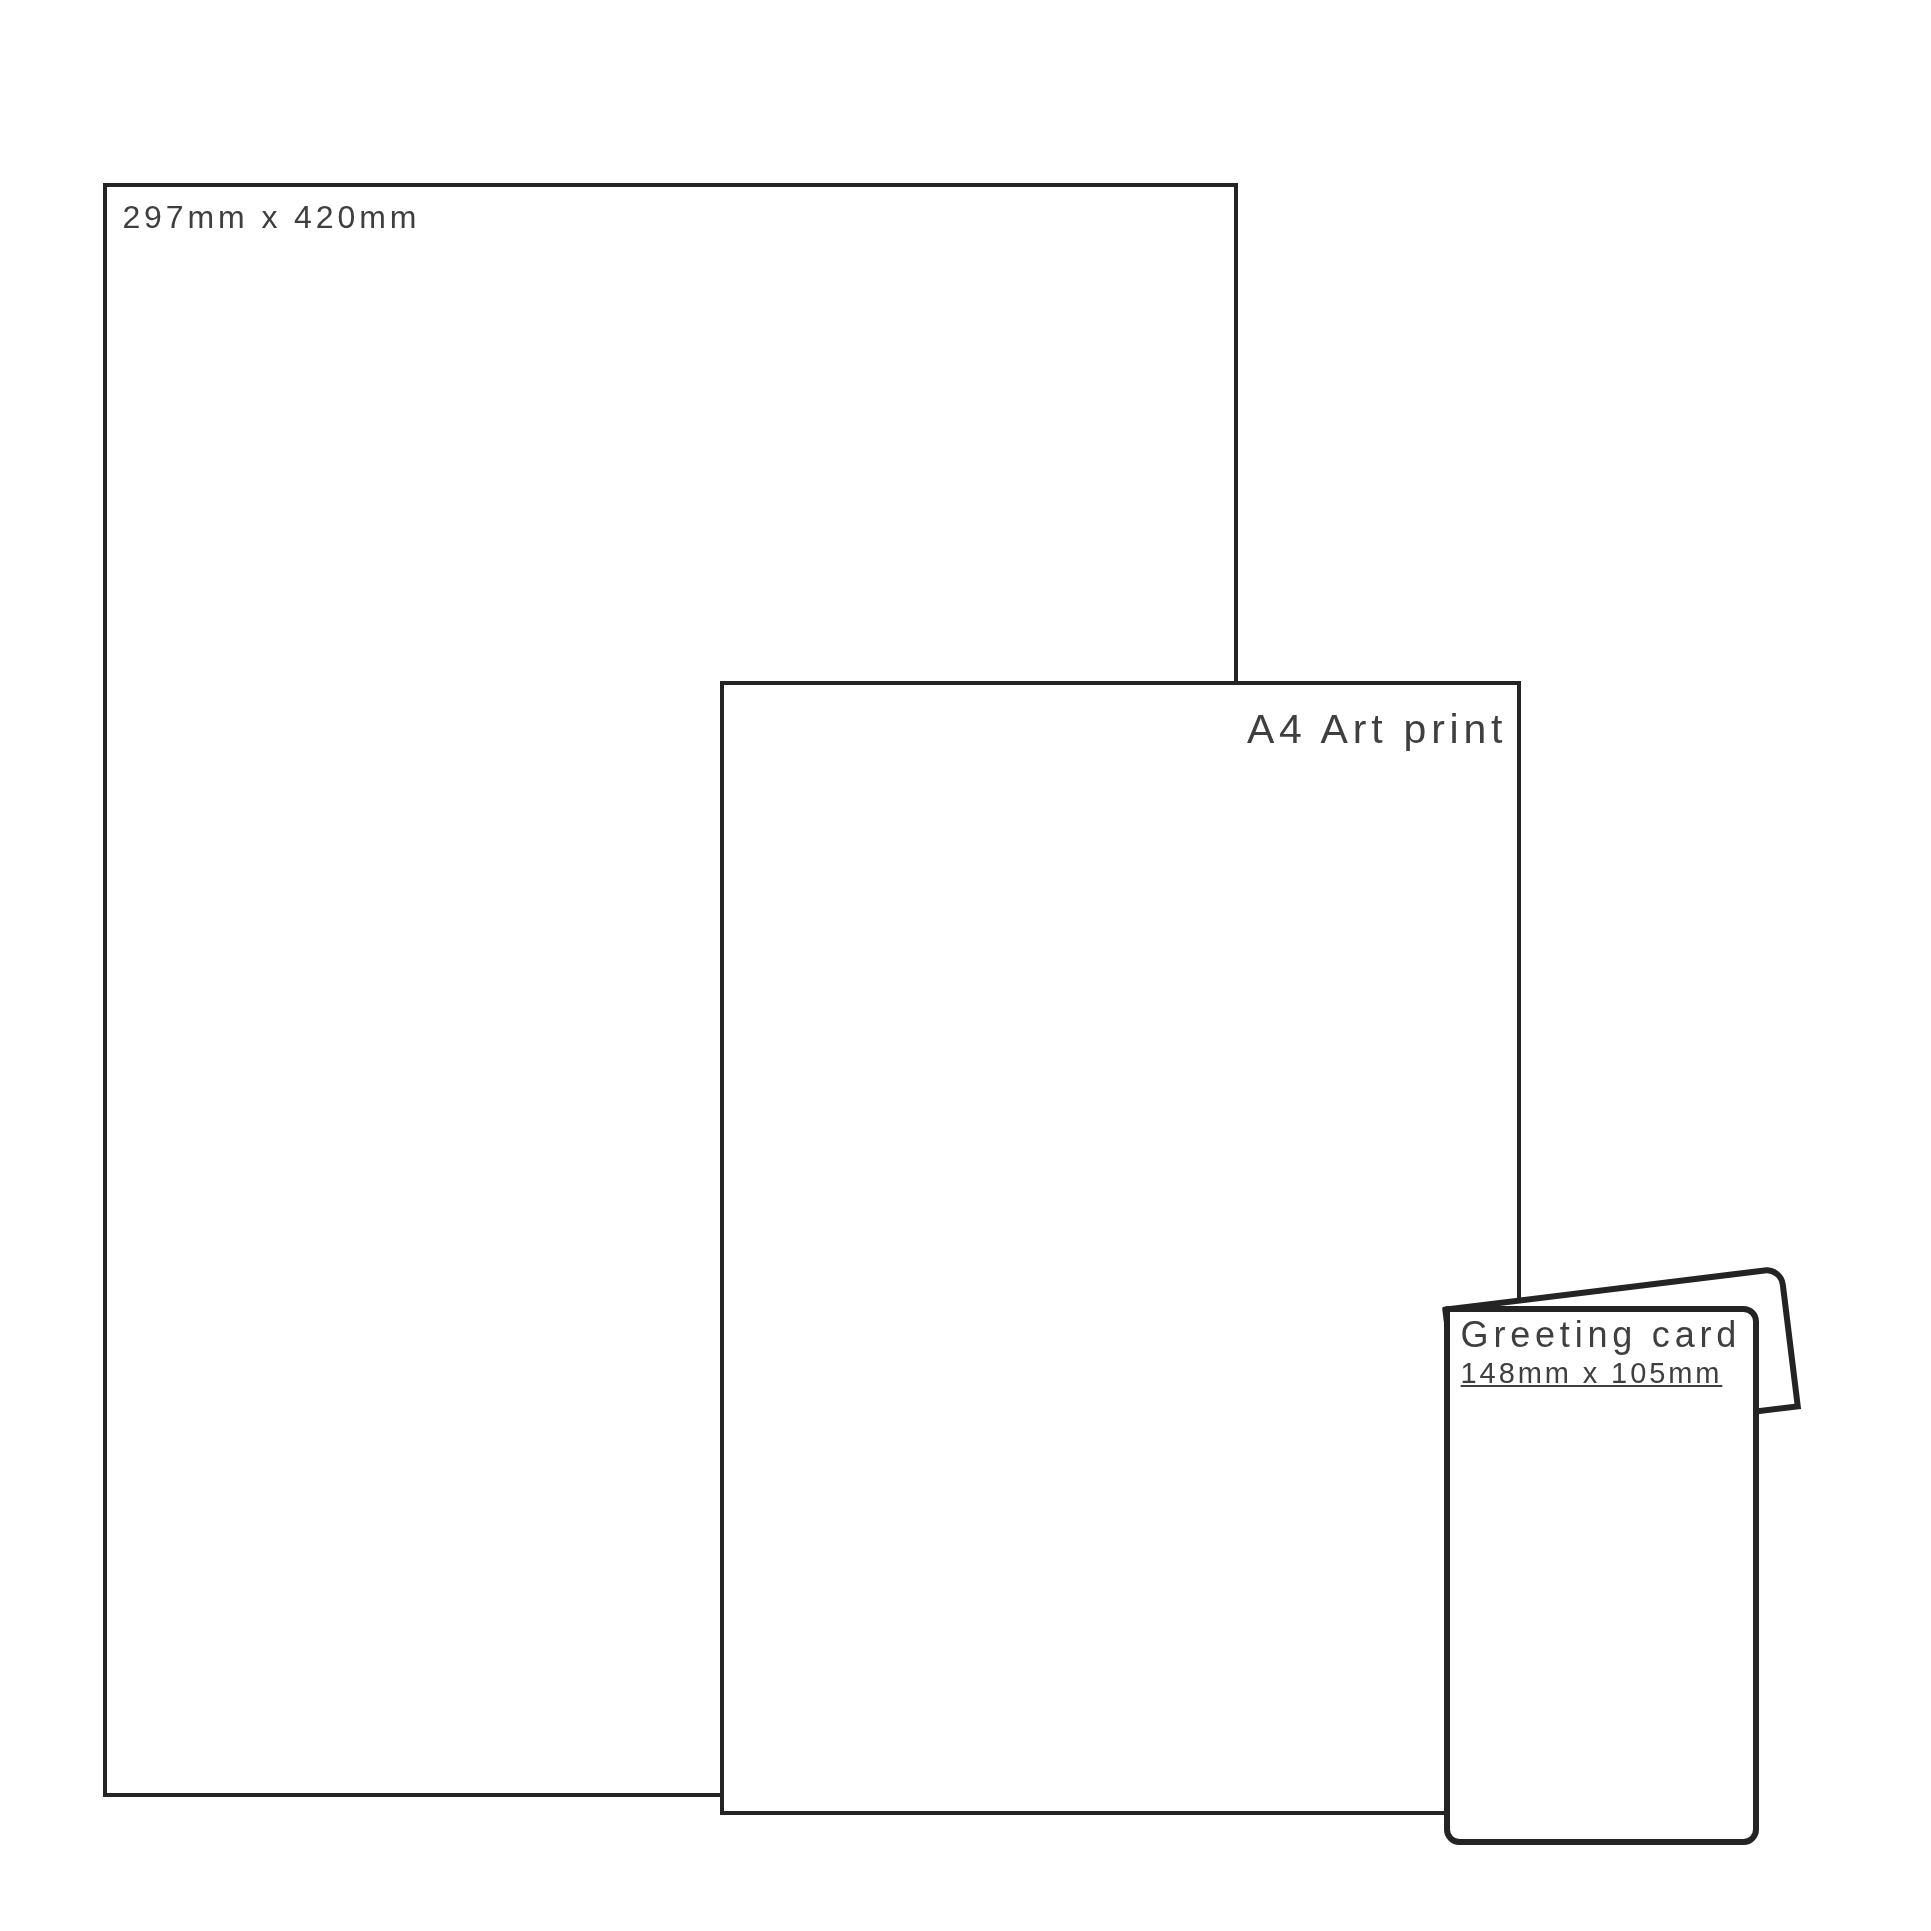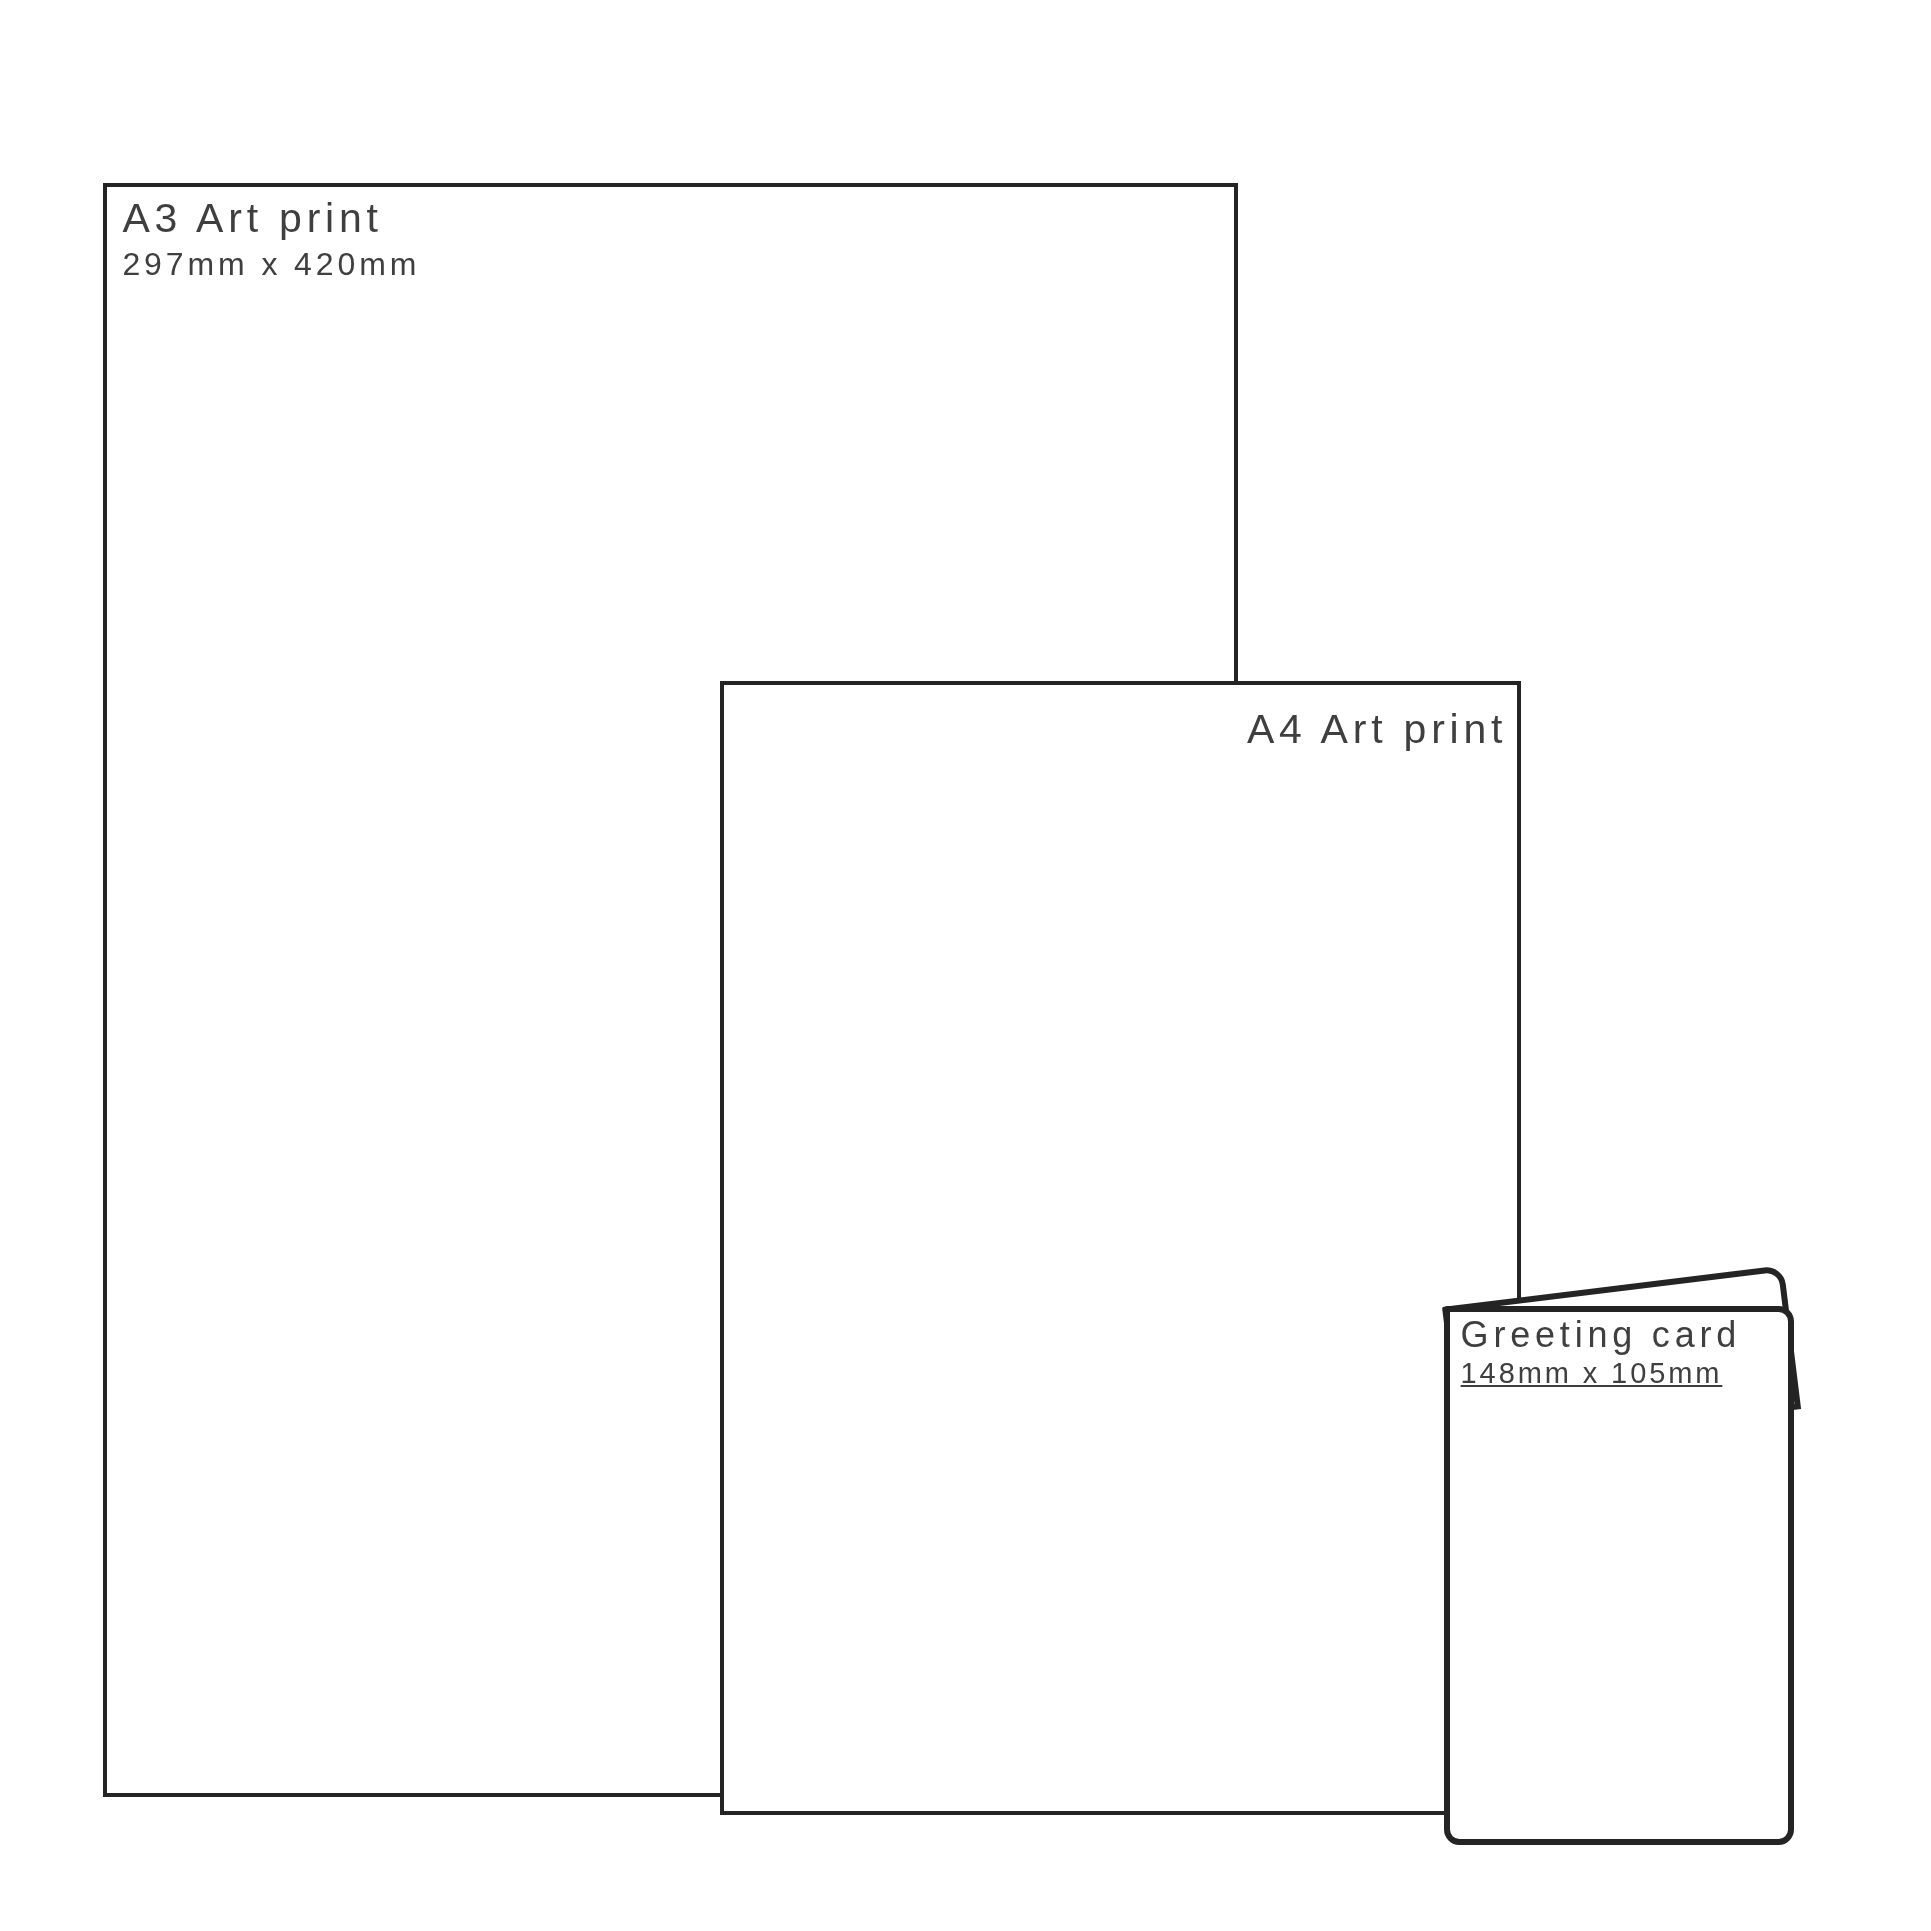--- a/index.html
+++ b/index.html
@@ -43,21 +43,21 @@
     width:344px; height:145px;
     background:var(--bg);
     border:6.8px solid var(--outline);
     border-radius:1.9px 19.3px 0 0;
     transform:rotate(-7deg);
     transform-origin:0 0;
     z-index:3;
   }
   .sheet.card-front{
     left:1444px; top:1306px;
-    width:350px; height:539px;
+    width:315px; height:539px;
     border-width:6.8px;
     border-radius:3.9px 15.4px 15.4px 15.4px;
     z-index:4;
   }
   .label{
     color:var(--text);
     font-weight:300;
     line-height:1.15;
     padding:7.7px 9.7px 0 15.4px;
     white-space:nowrap;
@@ -89,21 +89,20 @@
     text-decoration:underline;
   }
 </style>
 </head>
 <body>
 
 <div class="stage">
 
   <div class="sheet a3">
     <div class="label">
-      <div class="title">A3 Art print</div>
       <div class="dims">297mm x 420mm</div>
     </div>
   </div>
 
   <div class="sheet a4">
     <div class="label">
       <div class="title">A4 Art print</div>
     </div>
   </div>
 

